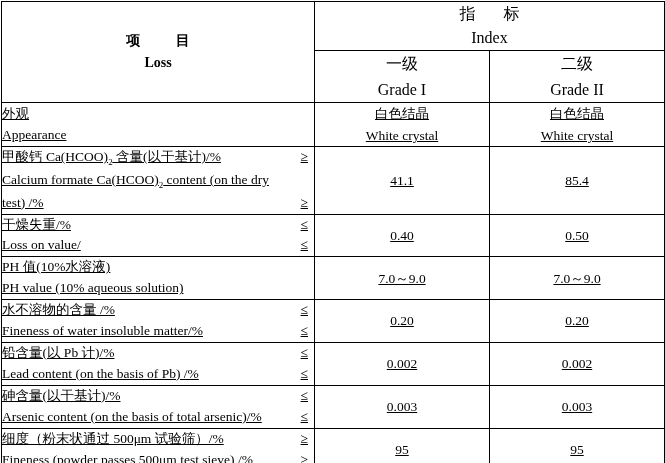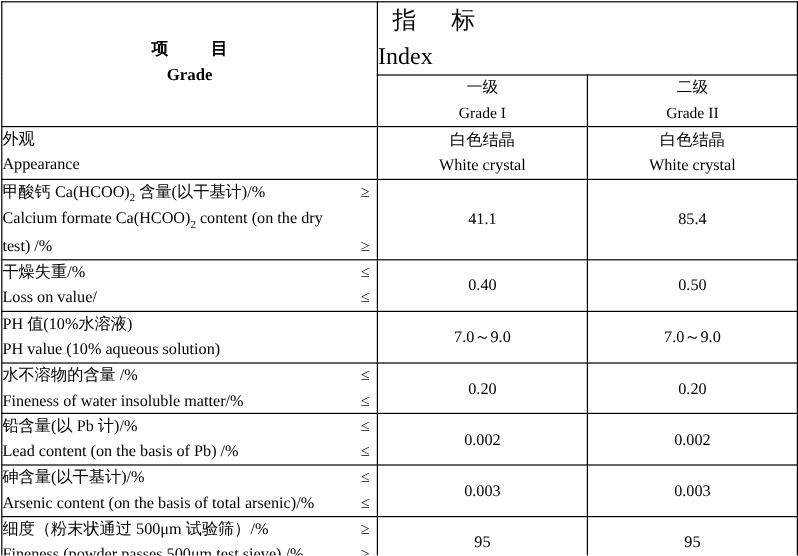--- a/index.html
+++ b/index.html
@@ -29,59 +29,61 @@
   table.spec td {
     border: 1px solid #000000;
     vertical-align: middle;
     padding: 0;
   }
   .col-item { width: 313px; }
   .col-g1 { width: 175px; }
   .col-g2 { width: 175px; }
 
   .hdr-index {
-    text-align: left;
-    font-size: 20px;
+    text-align: center;
+    font-size: 16px;
     line-height: 1.5;
     padding: 6px 0 6px 0;
   }
   .hdr-index .cn {
     letter-spacing: 12px;
     padding-left: 12px;
   }
   .hdr-item {
     text-align: center;
     font-size: 14px;
     line-height: 1.6;
     font-weight: bold;
   }
   .hdr-item .cn {
     letter-spacing: 16px;
     padding-left: 16px;
   }
   .hdr-grade {
     text-align: center;
-    font-size: 13px;
+    font-size: 16px;
     line-height: 1.6;
     padding: 4px 0;
   }
   .cellval {
     text-align: center;
     font-size: 13.5px;
     line-height: 1.6;
   }
   .cellval .two-line {
     display: block;
+    text-decoration: underline;
   }
 
   
   .itemcell {
     padding: 4px 6px 4px 5px;
     font-size: 13.5px;
     line-height: 1.55;
+    text-decoration: underline;
   }
   .line {
     display: flex;
     align-items: baseline;
     justify-content: space-between;
     white-space: nowrap;
   }
   .line .txt { display: inline-block; }
   .line .op {
     display: inline-block;
@@ -101,21 +103,21 @@
   <table class="spec">
     <colgroup>
       <col class="col-item">
       <col class="col-g1">
       <col class="col-g2">
     </colgroup>
     <tbody>
       <tr>
         <td rowspan="2" class="hdr-item">
           <div class="cn">项  目</div>
-          <div>Grade</div>
+          <div>Loss</div>
         </td>
         <td colspan="2" class="hdr-index">
           <div class="cn">指   标</div>
           <div>Index</div>
         </td>
       </tr>
       <tr>
         <td class="hdr-grade">
           <div>一级</div>
           <div>Grade I</div>

